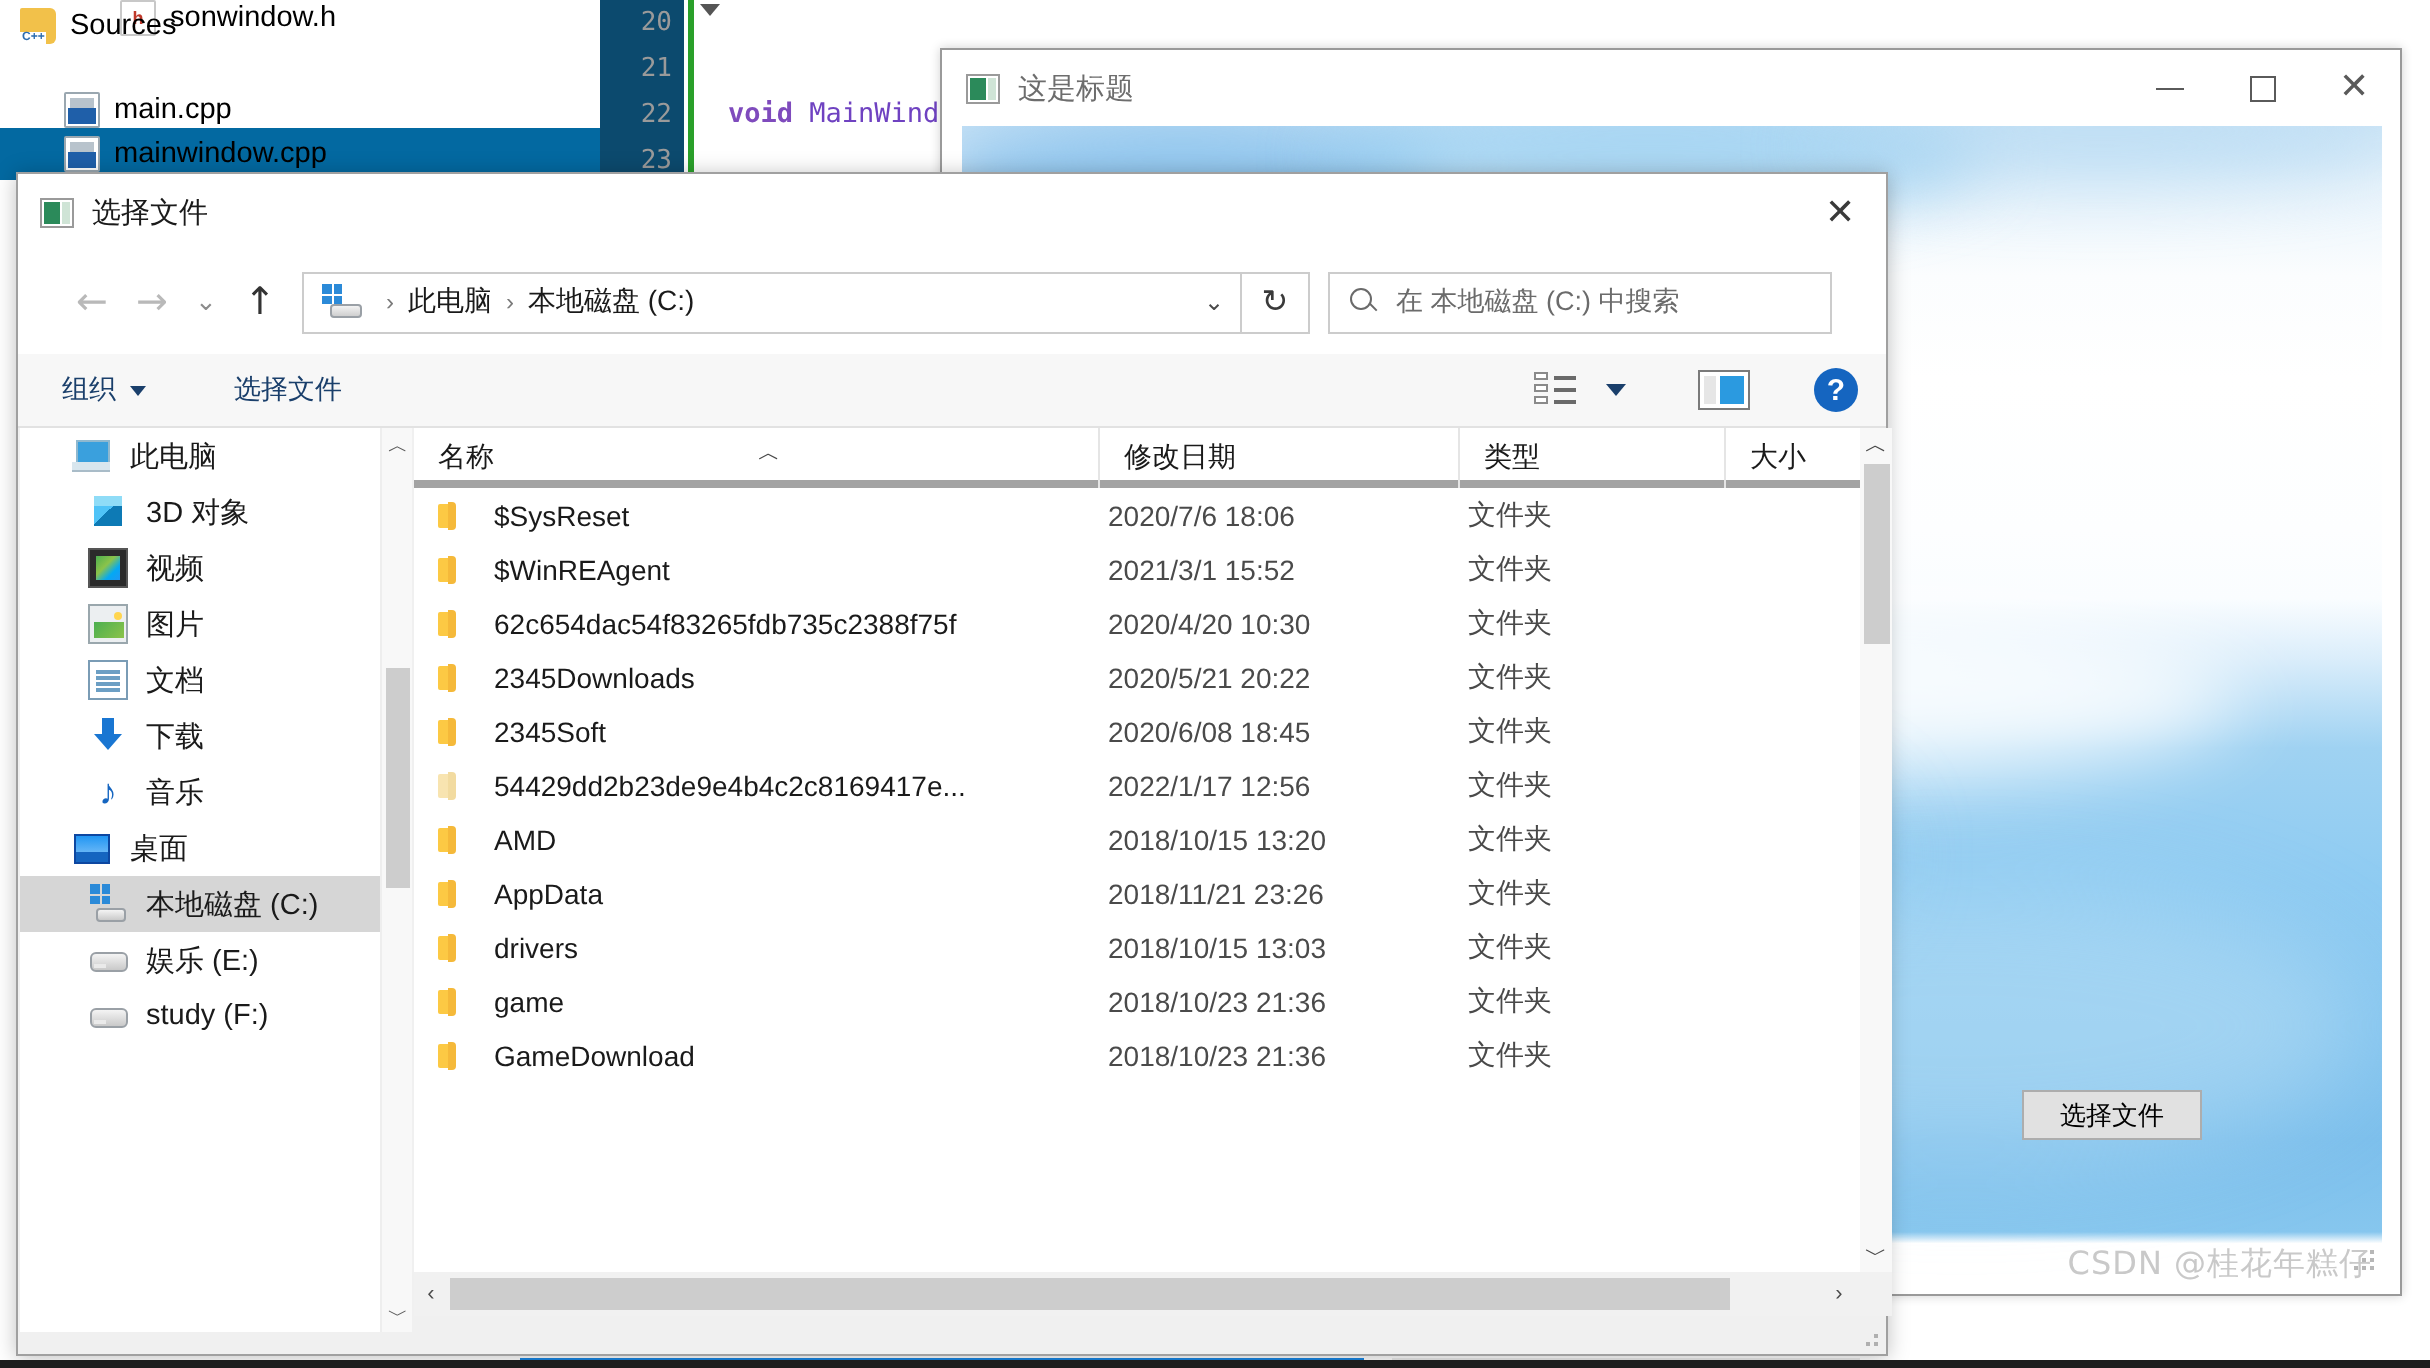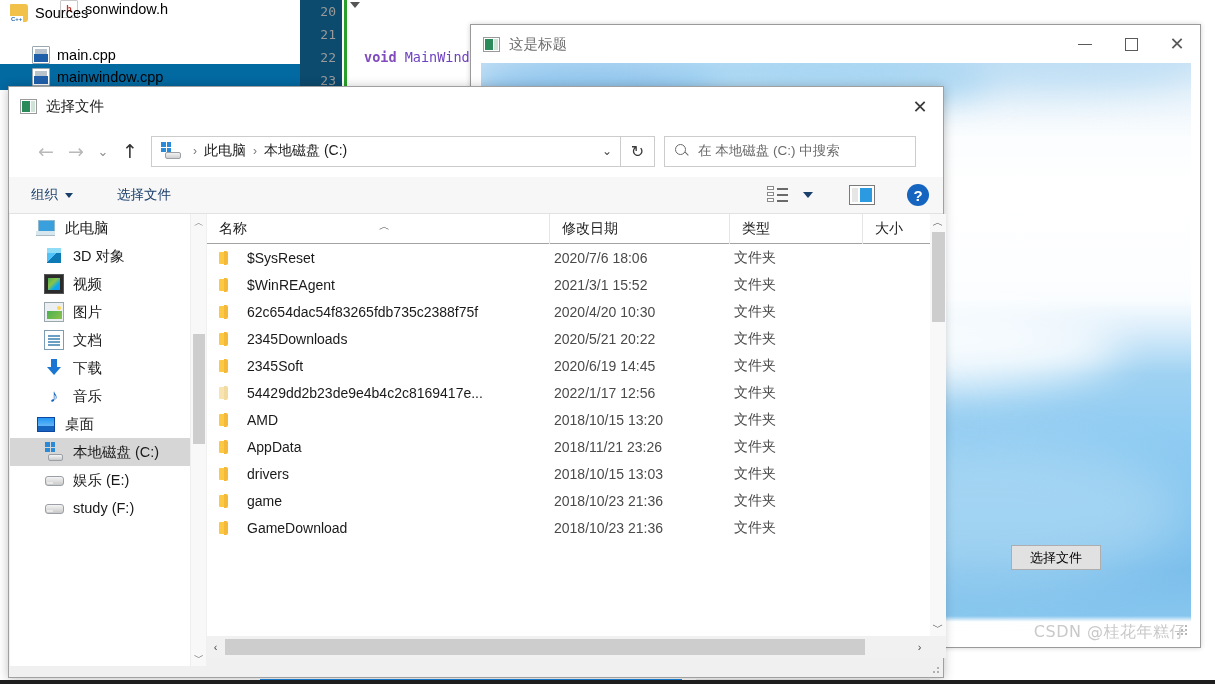--- a/index.html
+++ b/index.html
@@ -294,21 +294,21 @@
   .sb-scroll .up, .sb-scroll .dn {
     position: absolute; left: 0; width: 16px; height: 17px; font-size: 10px; color: #5a5a5a;
     display: flex; align-items: center; justify-content: center;
   }
   .sb-scroll .up { top: 0; } .sb-scroll .dn { bottom: 0; }
   .sb-thumb { position: absolute; left: 2px; top: 120px; width: 12px; height: 110px; background: #cdcdcd; }
 
   
   .list-head {
     position: absolute; left: 198px; top: 127px; width: 723px; height: 30px;
-    background: #fff; border-bottom: 1px solid #a3a3a3;
+    background: #fff; border-bottom: 4px solid #a3a3a3;
   }
   .lh-cell {
     position: absolute; top: 0; height: 30px; display: flex; align-items: center;
     font-size: 14px; color: #1a1a1a; border-left: 1px solid #e5e5e5; padding-left: 12px;
   }
   .lh-cell.first { border-left: none; }
   .sort-caret {
     position: absolute; left: 172px; top: 5px; font-size: 11px; color: #4a4a4a;
   }
   .list-body {
@@ -634,21 +634,21 @@
           </span>
         <span class="f-date">2020/5/21 20:22</span>
         <span class="f-type">文件夹</span>
         <span class="f-size"></span>
       </div>
       <div class="frow">
         <span class="f-name">
             <span class="folder-ico"></span>
             <span>2345Soft</span>
           </span>
-        <span class="f-date">2020/6/19 14:45</span>
+        <span class="f-date">2020/6/08 18:45</span>
         <span class="f-type">文件夹</span>
         <span class="f-size"></span>
       </div>
       <div class="frow">
         <span class="f-name">
             <span class="folder-ico dim"></span>
             <span>54429dd2b23de9e4b4c2c8169417e...</span>
           </span>
         <span class="f-date">2022/1/17 12:56</span>
         <span class="f-type">文件夹</span>

